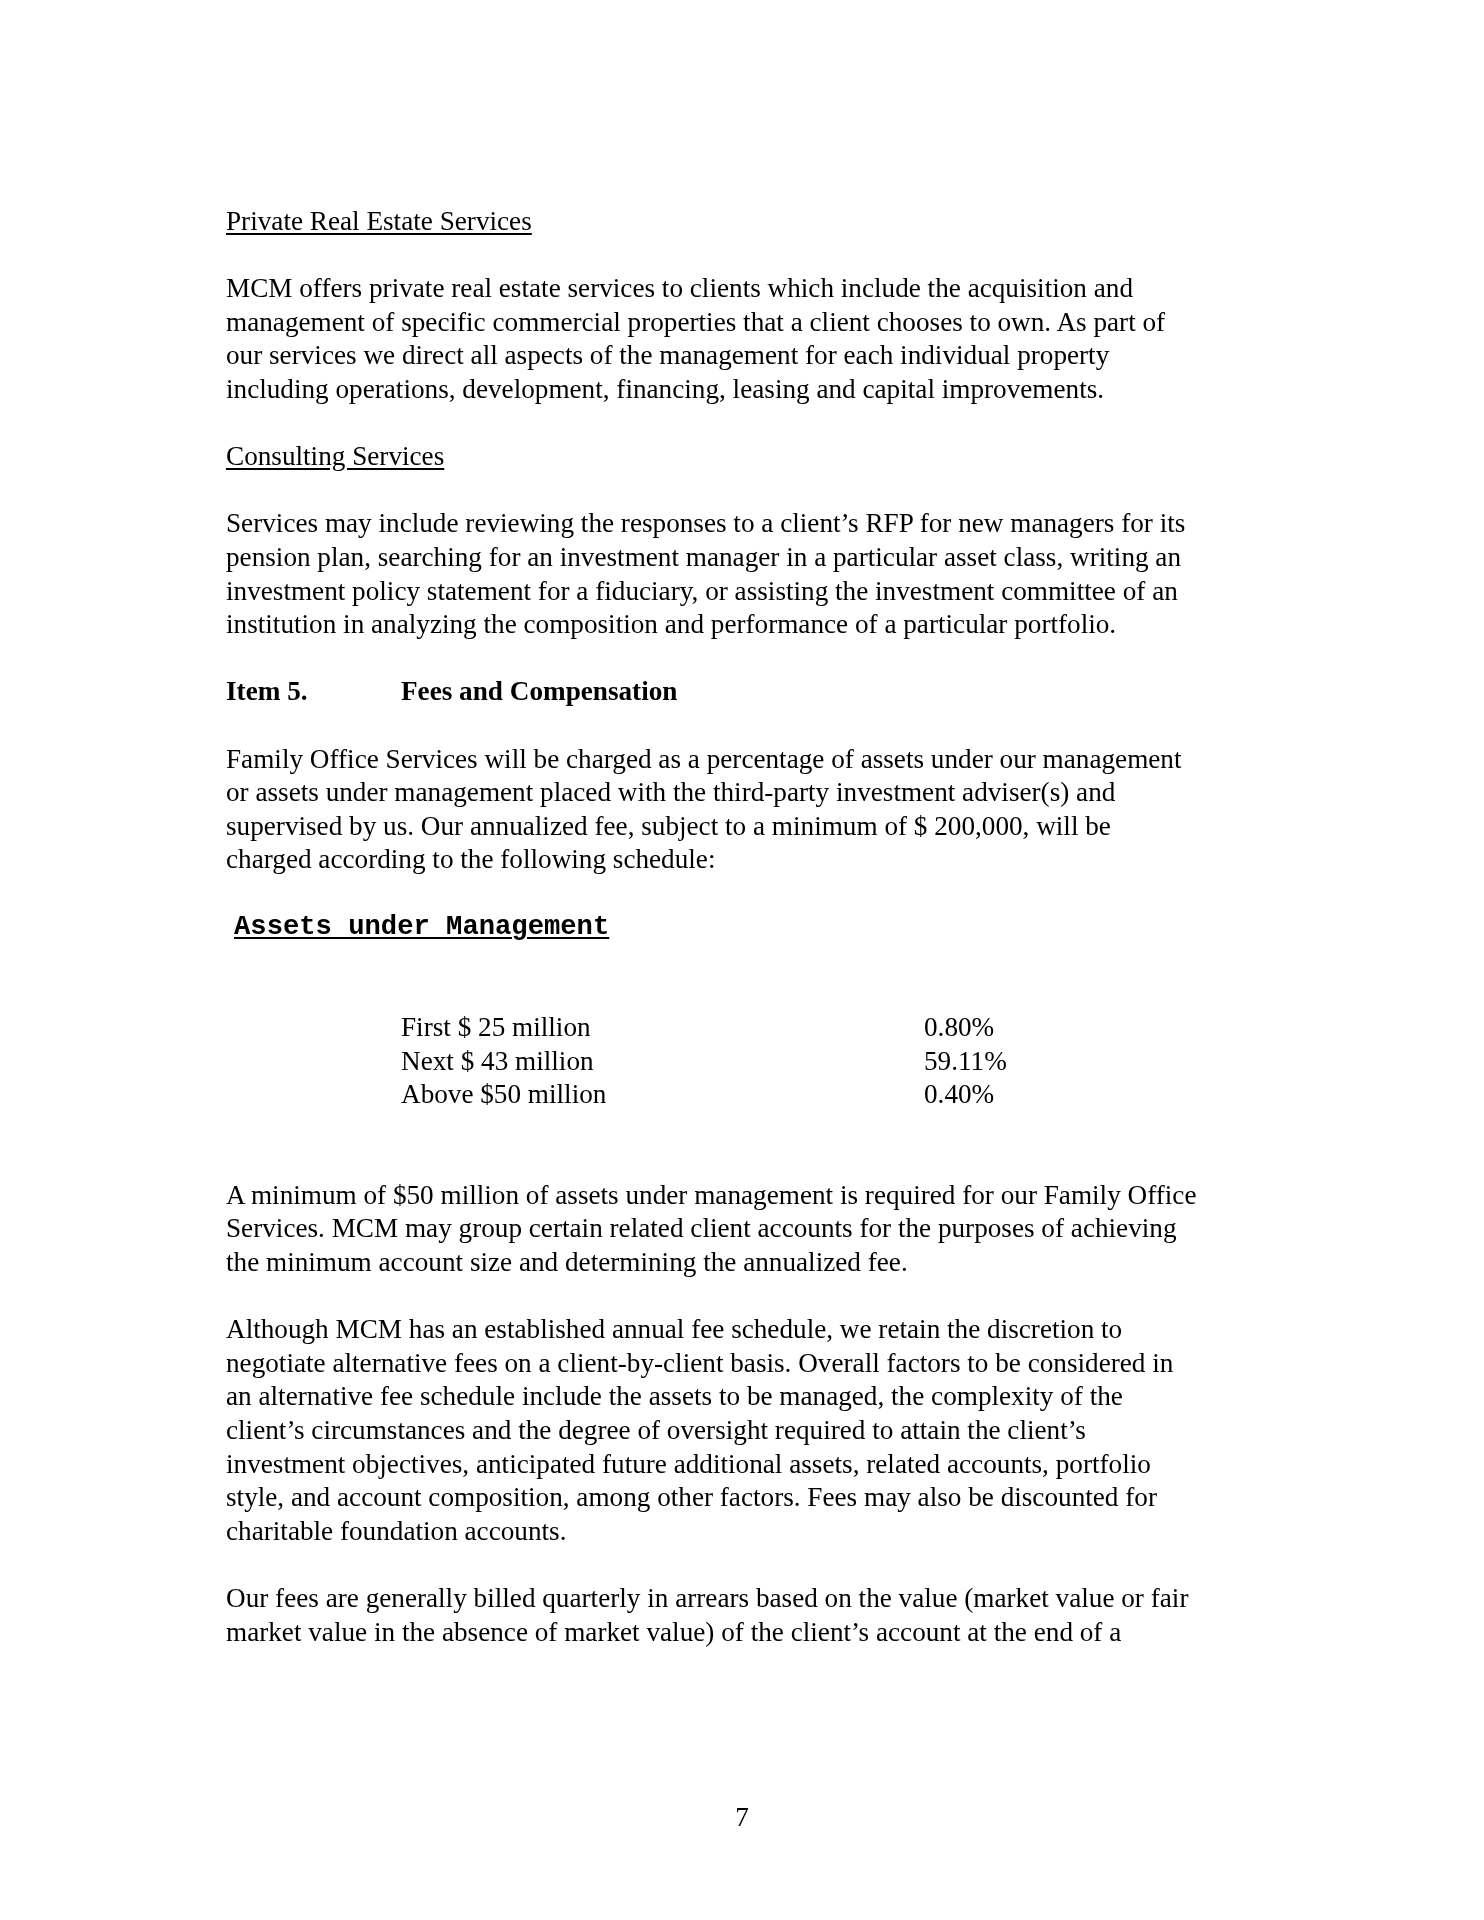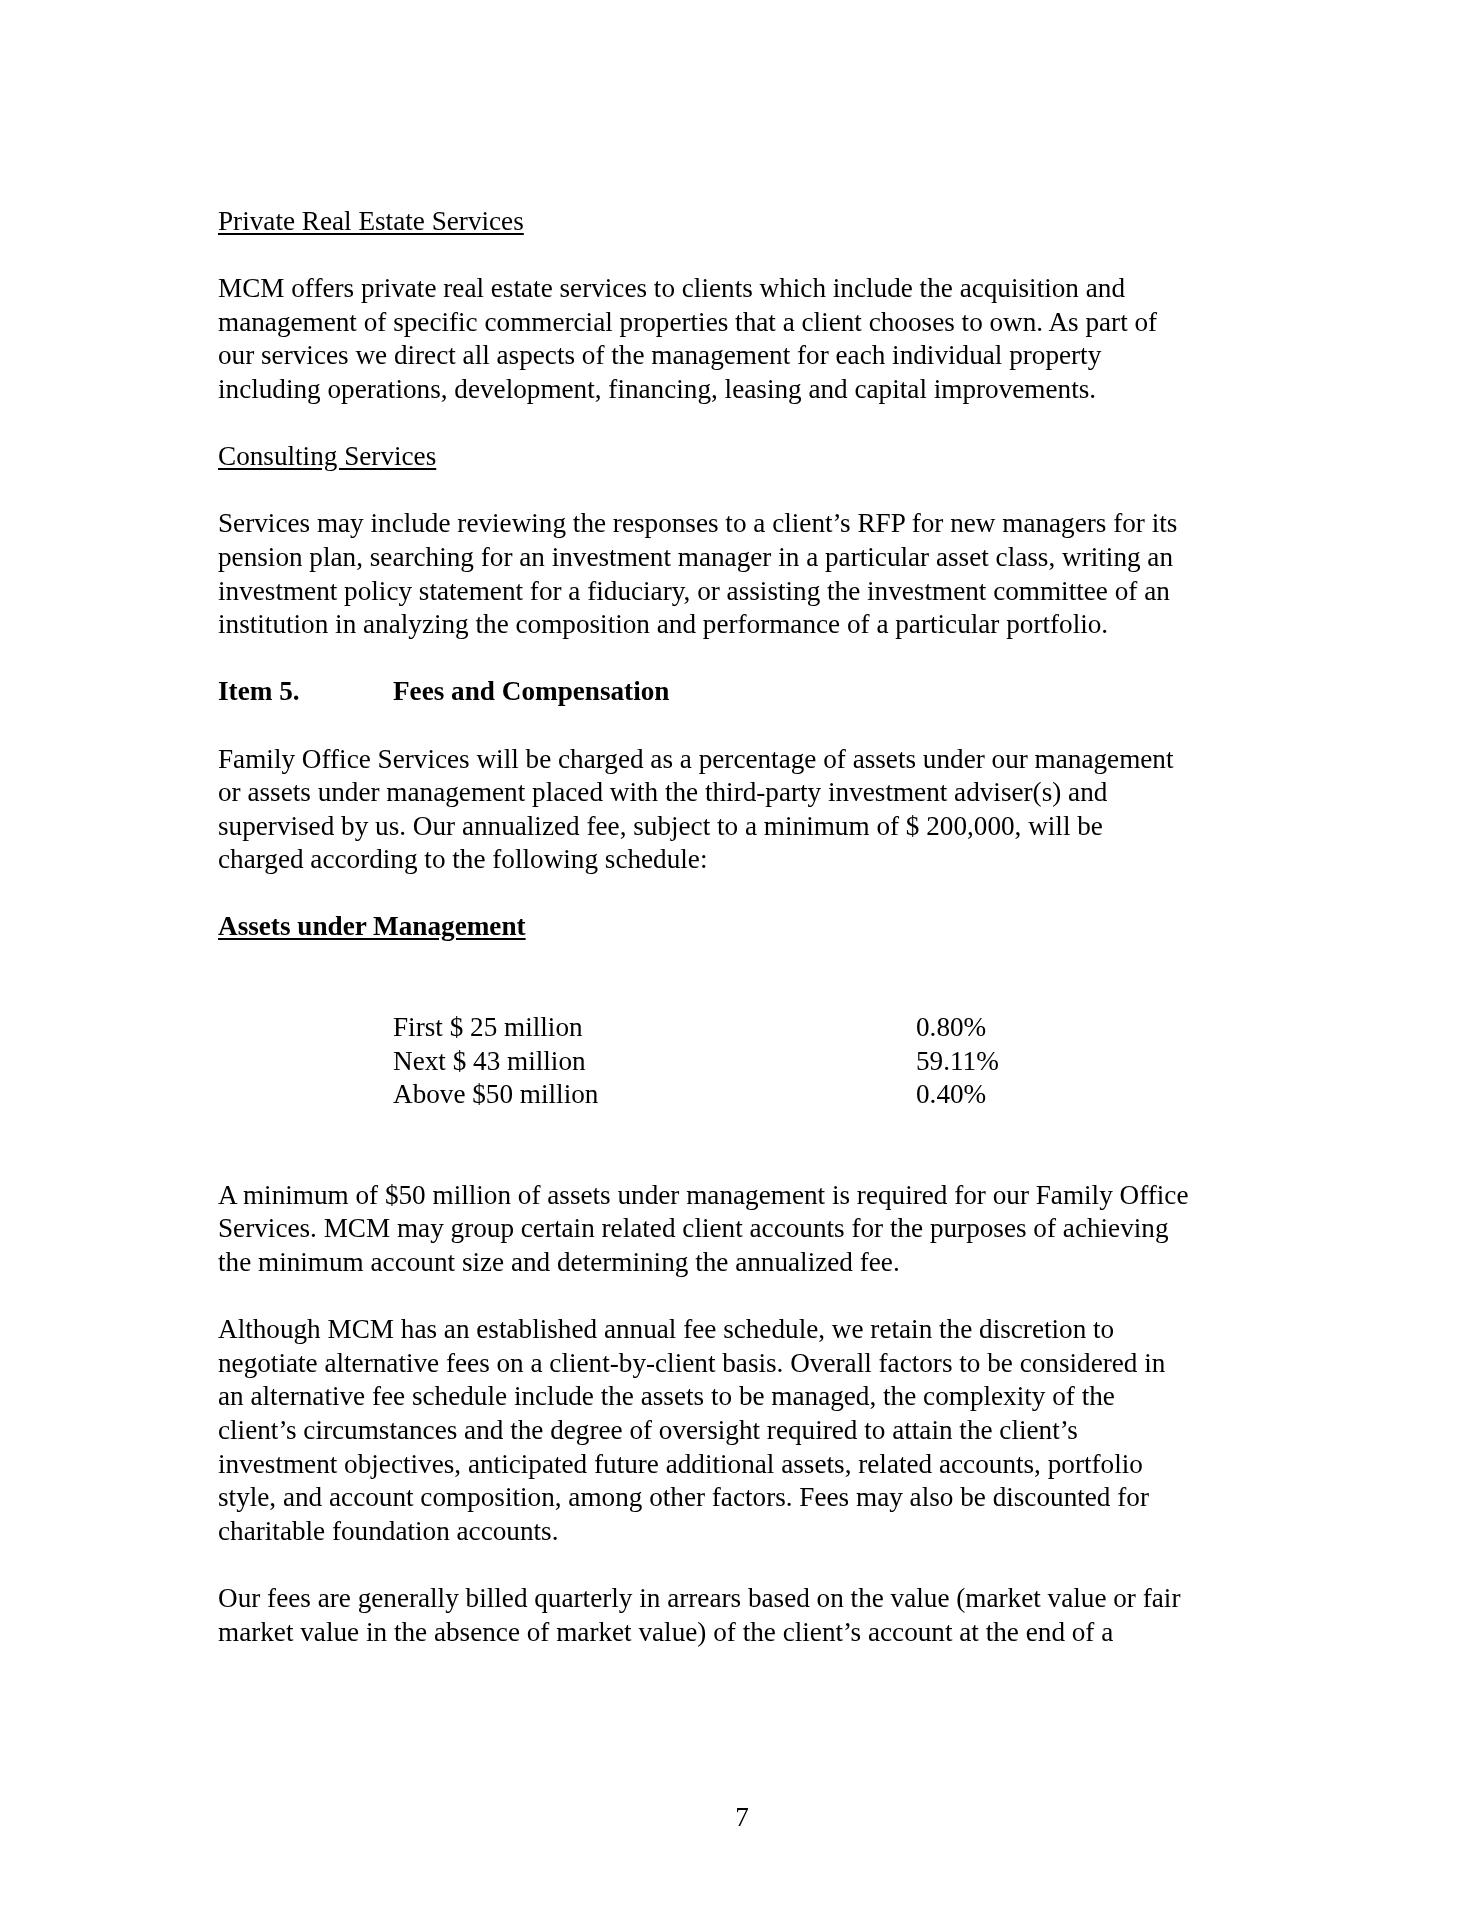--- a/index.html
+++ b/index.html
@@ -1,27 +1,27 @@
 <!DOCTYPE html>
 <html><head>
 <meta charset="utf-8">
 <style>
   html, body { margin: 0; padding: 0; background: #ffffff; }
   body {
     width: 1484px; height: 1920px; position: relative; overflow: hidden;
     font-family: "Liberation Serif", "DejaVu Serif", serif;
     color: #000;
   }
-  .page { position: absolute; left: 218px; top: 205px; width: 1060px; }
+  .page { position: absolute; left: 226px; top: 205px; width: 1060px; }
   .u { text-decoration: underline; text-underline-offset: 3px; }
   .section-heading { margin: 0 0 33.6px 0; font-size: 27.2px; line-height: 33.6px; }
   p.para { margin: 0 0 33.6px 0; font-size: 27.2px; line-height: 33.6px; white-space: pre-line; }
   .item-heading { font-weight: bold; font-size: 27.2px; line-height: 33.6px; margin: 0 0 33.6px 0; display: flex; }
   .item-num { width: 175px; }
-  .bold-u { font-weight: bold; text-decoration: underline; text-underline-offset: 3px; font-size: 27.2px; line-height: 33.6px; margin: 0; }
+  .bold-u { font-weight: bold; text-decoration: underline; text-underline-offset: 3px; font-size: 27.2px; line-height: 33.6px; margin: 8px; font-family: Liberation Mono, monospace; }
   .fee-table { margin: 67px 0 67px 175px; border-collapse: collapse; font-size: 27.2px; line-height: 33.6px; }
   .fee-table td { padding: 0; }
   .fee-table td.tier { width: 523px; }
   .page-number { position: absolute; top: 1802px; left: 0; width: 1484px; text-align: center; font-size: 27.2px; }
 </style>
 </head>
 <body>
 
 <div class="page">
   <div class="section-heading u">Private Real Estate Services</div>

